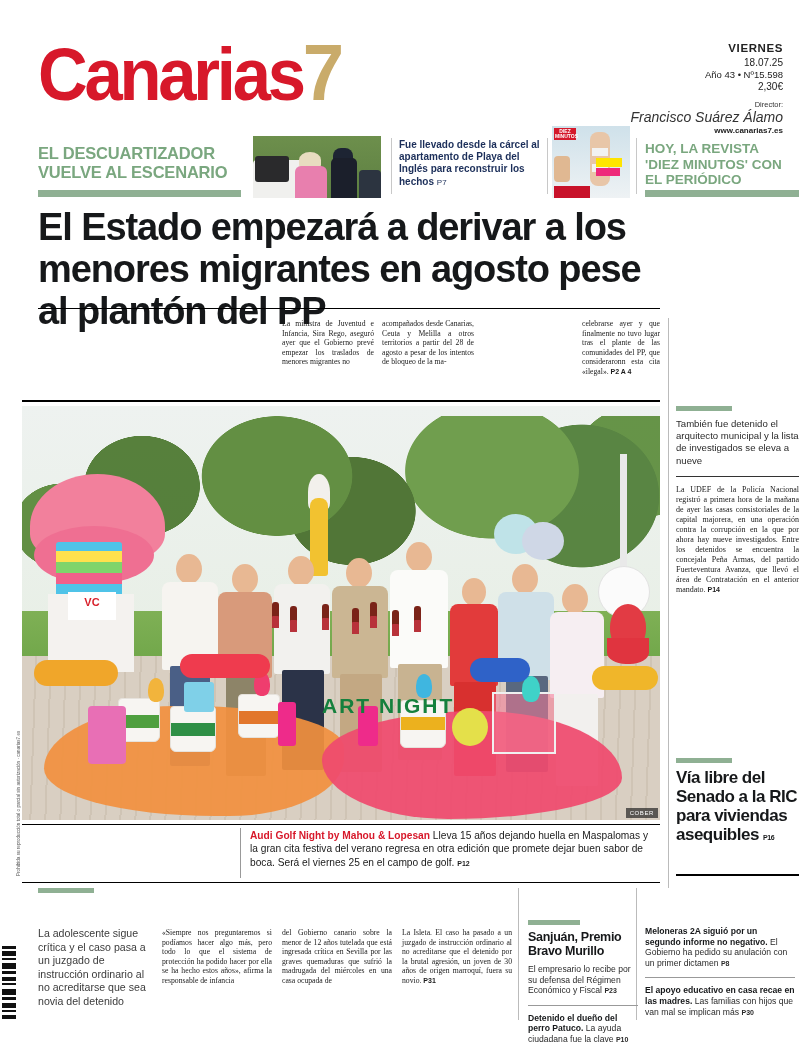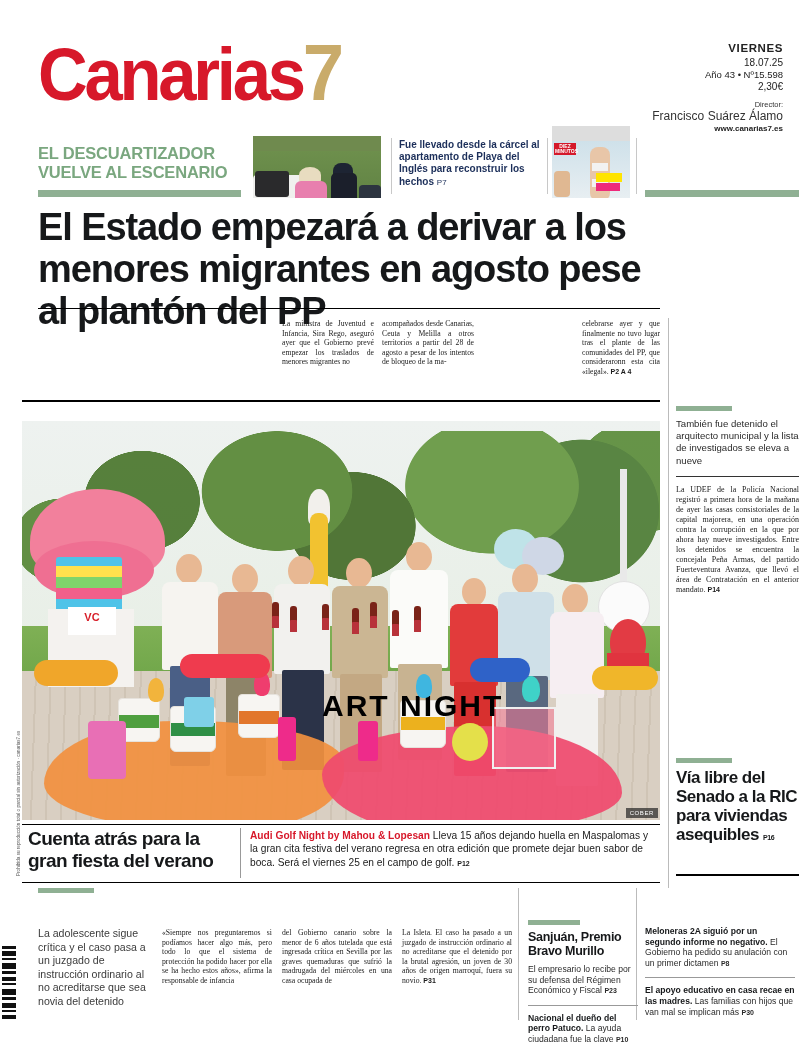--- a/index.html
+++ b/index.html
@@ -26,21 +26,21 @@
 
   .dateblock {
     position: absolute; right: 16px; top: 42px; width: 180px;
     text-align: right; color: #222;
   }
   .dateblock .dow { font-size: 11.5px; font-weight: bold; letter-spacing: .6px; }
   .dateblock .dt { font-size: 10px; margin-top: 3px; }
   .dateblock .iss { font-size: 9.5px; margin-top: 1px; }
   .dateblock .price { font-size: 10px; margin-top: 1px; }
   .dateblock .dirlabel { font-size: 7.5px; margin-top: 8px; color:#333; }
-  .dateblock .dirname { font-size: 12px; color:#333; }
+  .dateblock .dirname { font-size: 14px; color:#333;font-style:italic; }
   .dateblock .web { font-size: 8px; font-weight: bold; color:#222; margin-top:1px; }
 
   
   .teaser { position: absolute; left: 0; top: 136px; width: 684px; height: 62px; }
   .teaser-head {
     position: absolute; left: 38px; top: 8px; width: 215px;
     color: #7aa77f; font-weight: bold; font-size: 16.5px; line-height: 19px;
     letter-spacing: -0.2px;
   }
   .teaser-photo {
@@ -167,21 +167,21 @@
   .barcode { position: absolute; left: 2px; top: 946px; width: 14px; height: 78px; }
   .barcode i { display:block; background:#111; width: 100%; }
   .spine-text {
     position: absolute; left: 16px; top: 876px;
     font-size: 4.6px; color: #555; width: 150px;
     transform: rotate(-90deg); transform-origin: left top;
     white-space: nowrap; line-height: 6px;
   }
 
   
-  .ph { position:absolute;margin-top:15px; }
+  .ph { position:absolute; }
   .sky { left:0; top:0; width:638px; height:230px;
     background: linear-gradient(#eef2f0, #e8efe6); }
   .trees { left:0; top:10px; width:638px; height:215px;
     background:
       radial-gradient(ellipse 60px 52px at 120px 70px, #4f7a33 0 96%, transparent 97%),
       radial-gradient(ellipse 78px 62px at 255px 60px, #5c8a3a 0 96%, transparent 97%),
       radial-gradient(ellipse 66px 56px at 330px 95px, #49702e 0 96%, transparent 97%),
       radial-gradient(ellipse 90px 70px at 470px 55px, #6a9a46 0 96%, transparent 97%),
       radial-gradient(ellipse 80px 74px at 560px 80px, #52803a 0 96%, transparent 97%),
       radial-gradient(ellipse 70px 58px at 620px 45px, #5f8f40 0 96%, transparent 97%),
@@ -211,21 +211,21 @@
   .redegg { left:588px; top:198px; width:36px; height:46px; background:#e23b44; border-radius:50% 50% 45% 45%; }
   .redegg2 { left:585px; top:232px; width:42px; height:26px; background:#e0343f; border-radius:0 0 45% 45%; }
 
   .person { position:absolute; }
   .p-head { position:absolute; border-radius:50%; background:#e8b893; }
   .p-body { position:absolute; border-radius:8px 8px 2px 2px; }
   .p-legs { position:absolute; border-radius:2px; }
   .bottle { position:absolute; width:7px; height:26px; background:#7a2318; border-radius:3px 3px 1px 1px; }
   .bottle:after { content:''; position:absolute; left:0; bottom:0; width:7px; height:12px; background:#b8323a; border-radius:1px; }
 
-  .artnight { position:absolute; left:300px; top:286px; color:#000000; font-weight:bold; font-size:30px; line-height:27px; letter-spacing:2px; }
+  .artnight { position:absolute; left:300px; top:286px; color:#15803d; font-weight:bold; font-size:21px; line-height:27px; letter-spacing:2px; }
   .bucket { position:absolute; background:#f7f5f2; border-radius:4px 4px 6px 6px; border:1px solid #e6e2dc; }
   .bucket-band { position:absolute; height:13px; width:100%; top:16px; }
   .balloondog { position:absolute; border-radius:50% 50% 40% 40%; }
   .stool { position:absolute; border-radius:18px; }
 </style>
 </head>
 <body>
 
 <div class="page">
 
@@ -273,20 +273,21 @@
       <div class="ph" style="left:38px;top:6px;width:20px;height:54px;background:#e8c6a8;border-radius:8px;"></div>
       <div class="ph" style="left:40px;top:22px;width:16px;height:8px;background:#f2f2f2;"></div>
       <div class="ph" style="left:40px;top:38px;width:16px;height:8px;background:#f2f2f2;"></div>
       <div class="ph" style="left:2px;top:30px;width:16px;height:26px;background:#e0b892;border-radius:4px;"></div>
       <div class="ph" style="left:44px;top:32px;width:26px;height:9px;background:#ffe400;"></div>
       <div class="ph" style="left:44px;top:42px;width:24px;height:8px;background:#ee2a7b;"></div>
       <div class="ph" style="left:2px;top:60px;width:36px;height:12px;background:#c8122a;"></div>
     </div>
 
     <div class="teaser-rule3"></div>
+    <div class="teaser-head2">HOY, LA REVISTA 'DIEZ MINUTOS' CON EL PERIÓDICO</div>
   </div>
 
   <div class="green-bar-l"></div>
   <div class="green-bar-r"></div>
 
   <div class="lede">
     <h1>El Estado empezará a derivar a los menores migrantes en agosto pese al plantón del PP</h1>
   </div>
   <div class="lede-rule"></div>
 
@@ -402,21 +403,20 @@
     <div class="stool" style="left:12px;top:254px;width:84px;height:26px;background:#f0a62a;"></div>
     <div class="stool" style="left:158px;top:248px;width:90px;height:24px;background:#ef3b4e;"></div>
     <div class="stool" style="left:448px;top:252px;width:60px;height:24px;background:#2f62c8;"></div>
     <div class="stool" style="left:570px;top:260px;width:66px;height:24px;background:#f0b62a;"></div>
 
     <div class="credit">COBER</div>
   </div>
 
   <div class="cap-rule"></div>
   <div class="capblock">
-    <div class="cap-title">Cuenta atrás para la gran fiesta del verano</div>
     <div class="cap-vr"></div>
     <div class="cap-text">
       <b>Audi Golf Night by Mahou &amp; Lopesan</b>
       <span>Lleva 15 años dejando huella en Maspalomas y la gran cita festiva del verano regresa en otra edición que promete dejar buen sabor de boca. Será el viernes 25 en el campo de golf.</span>
       <span class="pgref">P12</span>
     </div>
   </div>
   <div class="cap-bot-rule"></div>
 
   <div class="rail">
@@ -435,40 +435,40 @@
       <span>Vía libre del Senado a la RIC para viviendas asequibles</span>
       <span class="pgref">P16</span>
     </div>
   </div>
   <div class="rail-hr-bot"></div>
 
   <div class="bot-tick"></div>
   <div class="bot-cols">
     <div class="bot-sub">La adolescente sigue crítica y el caso pasa a un juzgado de instrucción ordinario al no acreditarse que sea novia del detenido</div>
     <div class="bot-body bb1">«Siempre nos preguntaremos si podíamos hacer algo más, pero todo lo que el sistema de protección ha podido hacer por ella se ha hecho estos años», afirma la responsable de infancia</div>
-    <div class="bot-body bb2">del Gobierno canario sobre la menor de 6 años tutelada que está ingresada crítica en Sevilla por las graves quemaduras que sufrió la madrugada del miércoles en una casa ocupada de</div>
+    <div class="bot-body bb2">del Gobierno canario sobre la menor de 12 años tutelada que está ingresada crítica en Sevilla por las graves quemaduras que sufrió la madrugada del miércoles en una casa ocupada de</div>
     <div class="bot-body bb3">
       <span>La Isleta. El caso ha pasado a un juzgado de instrucción ordinario al no acreditarse que el detenido por la brutal agresión, un joven de 30 años de origen marroquí, fuera su novio.</span>
       <span class="pgref">P31</span>
     </div>
   </div>
 
   <div class="vrule-b1"></div>
   <div class="vrule-b2"></div>
 
   <div class="brief-col bcA">
     <div class="brief-tick"></div>
     <div class="brief-h">Sanjuán, Premio Bravo Murillo</div>
     <div class="brief-t">
       <span>El empresario lo recibe por su defensa del Régimen Económico y Fiscal</span>
       <span class="pg2">P23</span>
     </div>
     <div class="brief-sep"></div>
     <div class="brief-t">
-      <b>Nacional el dueño del perro Patuco.</b><span> La ayuda ciudadana fue la clave</span>
+      <b>Detenido el dueño del perro Patuco.</b><span> La ayuda ciudadana fue la clave</span>
       <span class="pg2">P10</span>
     </div>
   </div>
 
   <div class="brief-col bcB">
     <div class="brief-t">
       <b>Meloneras 2A siguió por un segundo informe no negativo.</b><span> El Gobierno ha pedido su anulación con un primer dictamen</span>
       <span class="pg2">P8</span>
     </div>
     <div class="brief-sep"></div>

